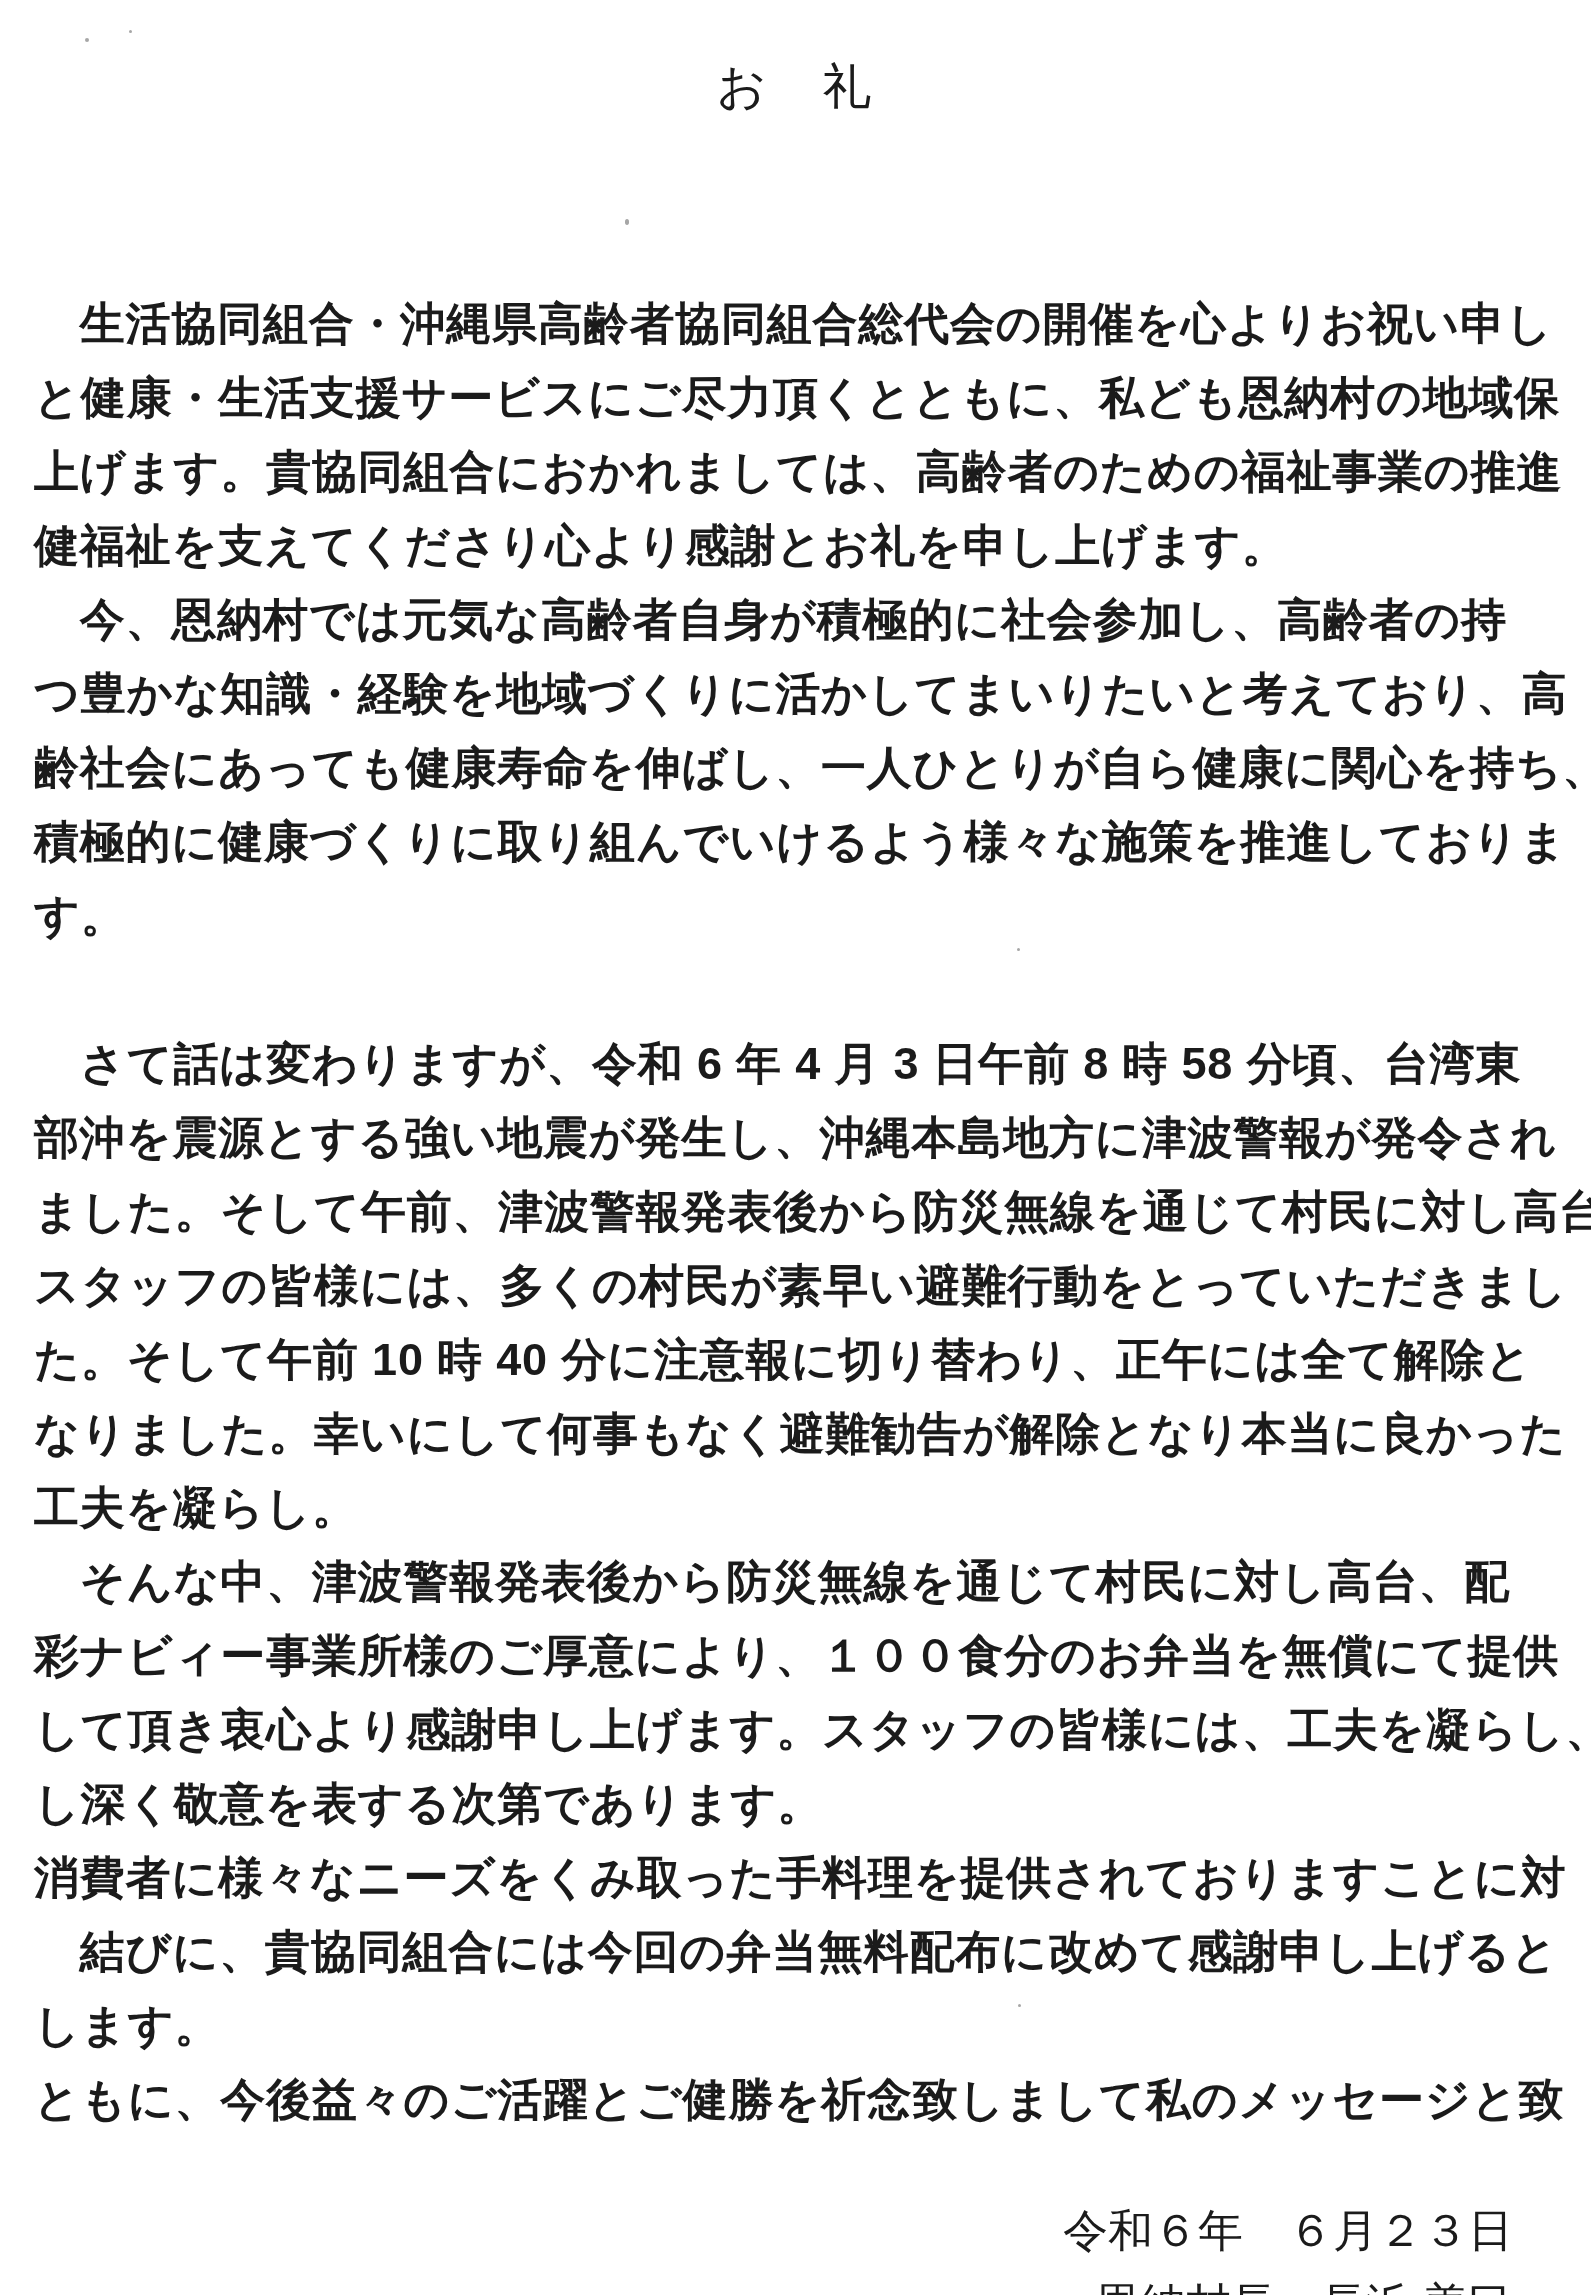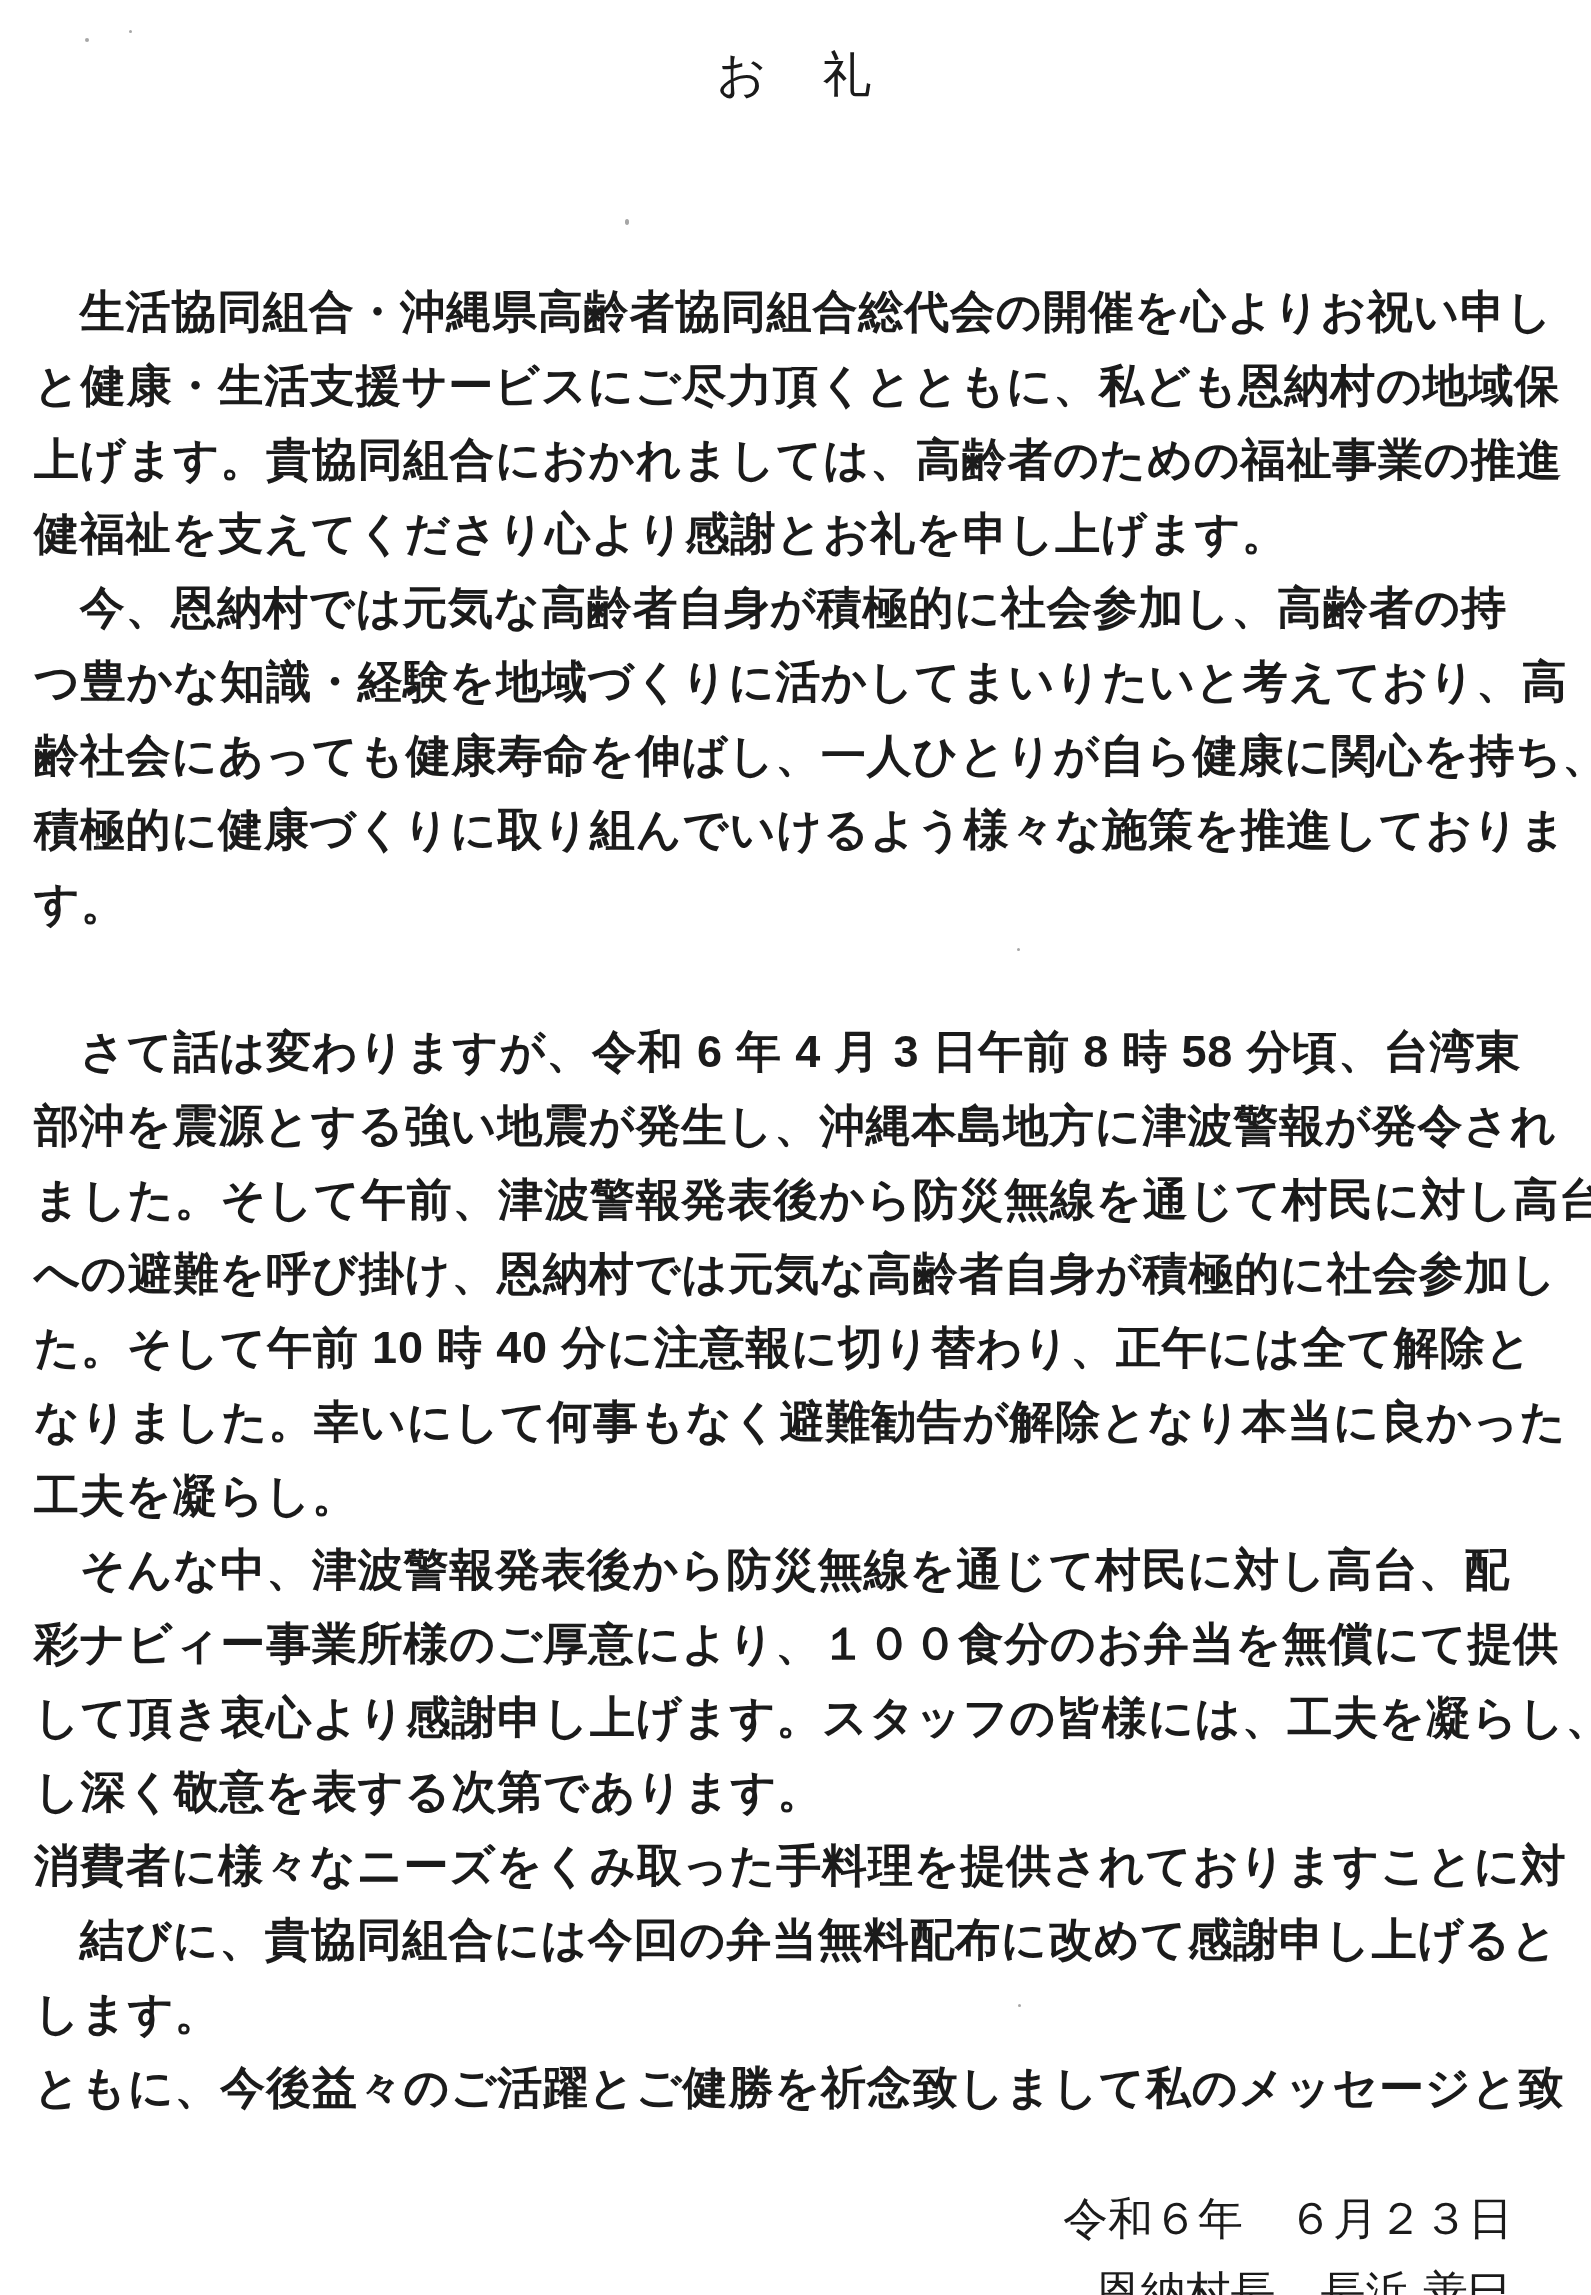--- a/index.html
+++ b/index.html
@@ -11,21 +11,21 @@
     position: relative;
     width: 1591px;
     height: 2295px;
     background: #ffffff;
     overflow: hidden;
     font-family: "Liberation Sans", sans-serif;
     color: #1b1b1b;
     -webkit-font-smoothing: antialiased;
   }
   .title {
-    margin: 3px;
+    margin: 15px;
     padding-top: 34px;
     font-size: 49px;
     line-height: 74px;
     font-weight: 500;
     text-align: center;
     letter-spacing: 3.3px;
   }
   .body {
     margin-top: 164px;
     padding: 0 23px 0 34px;
@@ -76,21 +76,21 @@
         <span class="line">　今、恩納村では元気な高齢者自身が積極的に社会参加し、高齢者の持</span>
         <span class="line">つ豊かな知識・経験を地域づくりに活かしてまいりたいと考えており、高</span>
         <span class="line">齢社会にあっても健康寿命を伸ばし、一人ひとりが自ら健康に関心を持ち、</span>
         <span class="line">積極的に健康づくりに取り組んでいけるよう様々な施策を推進しておりま</span>
         <span class="line">す。</span>
       </p>
       <p class="para gap">
         <span class="line">　さて話は変わりますが、令和 6 年 4 月 3 日午前 8 時 58 分頃、台湾東</span>
         <span class="line">部沖を震源とする強い地震が発生し、沖縄本島地方に津波警報が発令され</span>
         <span class="line">ました。そして午前、津波警報発表後から防災無線を通じて村民に対し高台</span>
-        <span class="line">への避難を呼び掛け、恩納村では元気な高齢者自身が積極的に社会参加し</span>
+        <span class="line">スタッフの皆様には、多くの村民が素早い避難行動をとっていただきまし</span>
         <span class="line">た。そして午前 10 時 40 分に注意報に切り替わり、正午には全て解除と</span>
         <span class="line">なりました。幸いにして何事もなく避難勧告が解除となり本当に良かった</span>
         <span class="line">工夫を凝らし。</span>
       </p>
       <p class="para">
         <span class="line">　そんな中、津波警報発表後から防災無線を通じて村民に対し高台、配</span>
         <span class="line">彩ナビィー事業所様のご厚意により、１００食分のお弁当を無償にて提供</span>
         <span class="line">して頂き衷心より感謝申し上げます。スタッフの皆様には、工夫を凝らし、</span>
         <span class="line">し深く敬意を表する次第であります。</span>
         <span class="line">消費者に様々なニーズをくみ取った手料理を提供されておりますことに対</span>

